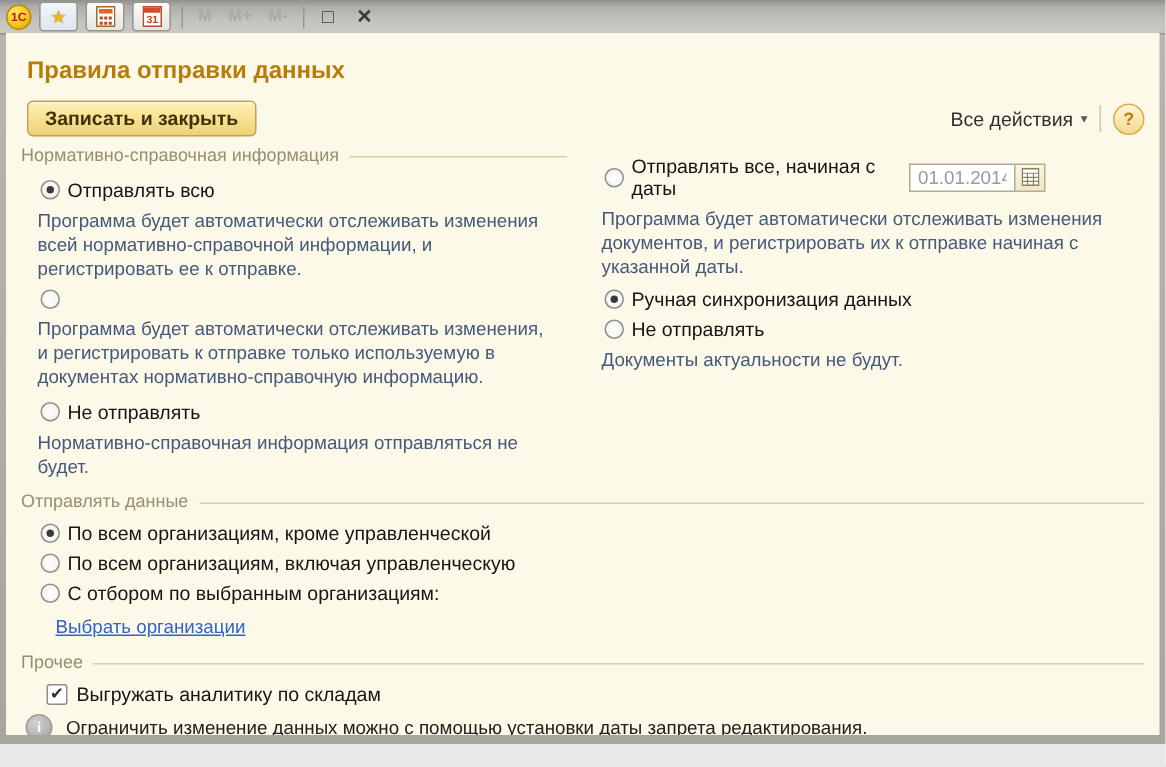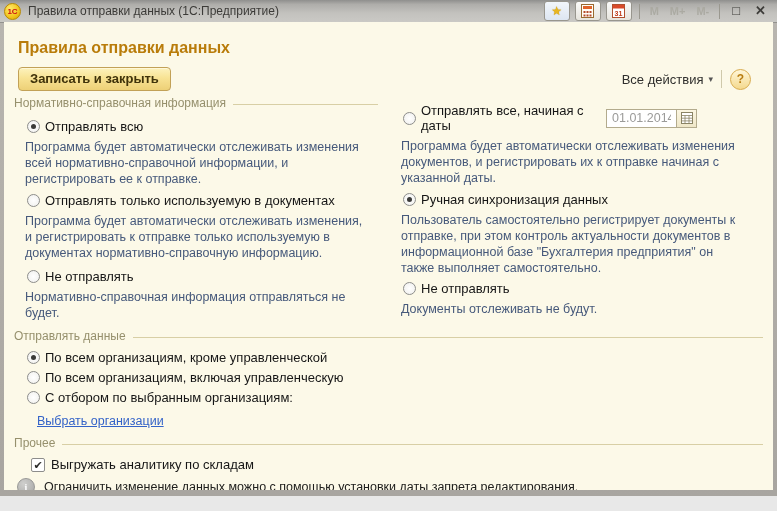--- a/index.html
+++ b/index.html
@@ -32,21 +32,21 @@
   .star-glyph { color:#e9b61f; font-size:12px; line-height:1; text-shadow:0 0 1px #a97c00; }
   .tb-sep { width:1px; height:15px; background:#9a988f; margin:0 2px; flex:0 0 auto; }
   .mem-btn { color:#abaaa2; font-size:11px; font-weight:bold; padding:0 3px; flex:0 0 auto; }
   .win-ctl { color:#3d3c39; font-size:13px; font-weight:bold; padding:0 5px; flex:0 0 auto; line-height:18px; }
   
   .content {
     position:absolute; top:22px; left:4px; right:4px; bottom:6px;
     background:#fcf9e8; padding:5px 10px; box-sizing:border-box; overflow:hidden;
   }
   .page-title { margin:11px 0 0 4px; font-size:16px; line-height:20px; font-weight:bold; color:#b97c0a; }
-  .toolbar { display:flex; align-items:center; margin:9px 12px 0 4px; height:24px; }
+  .toolbar { display:flex; align-items:center; margin:9px 0 0 4px; height:24px; }
   .btn-save {
     background:linear-gradient(#fdf2bd,#f8e394 45%,#edd077);
     border:1px solid #c2a157; border-radius:4px;
     padding:3px 11px 4px; font-size:13px; font-weight:bold; color:#40330a;
     box-shadow:inset 0 1px 0 #fff8d8; cursor:pointer;
   }
   .toolbar-right { margin-left:auto; display:flex; align-items:center; gap:8px;text-align:center; }
   .all-actions { font-size:13px; color:#2f2f2d; cursor:pointer; display:flex; align-items:center; gap:5px; }
   .chev { font-size:9px; color:#555; }
   .tb-vsep { width:1px; height:18px; background:#cfc9ab; }
@@ -99,21 +99,20 @@
   }
   .info-text { font-size:12.5px; color:#20201e; }
 </style>
 </head>
 <body>
 
 <div class="window">
 
   <div class="titlebar">
     <div class="app-logo">1C</div>
-    <div class="win-title">Правила отправки данных  (1С:Предприятие)</div>
 
     <div class="tb-btn star-bg">
       <span class="star-glyph">★</span>
     </div>
     <div class="tb-btn">
       <svg width="13" height="14" viewBox="0 0 13 14">
         <rect x="0.5" y="0.5" width="12" height="13" fill="#fffdf6" stroke="#9a6a30"></rect>
         <rect x="2" y="2" width="9" height="3" fill="#e2642a"></rect>
         <rect x="2.5" y="7" width="2" height="2" fill="#b54a2a"></rect>
           <rect x="5.5" y="7" width="2" height="2" fill="#b54a2a"></rect>
@@ -166,21 +165,20 @@
         </div>
 
         <div class="radio-row mt9">
           <span class="radio checked"></span>
           <span class="radio-label">Отправлять всю</span>
         </div>
         <div class="desc">Программа будет автоматически отслеживать изменения всей нормативно-справочной информации, и регистрировать ее к отправке.</div>
 
         <div class="radio-row mt6">
           <span class="radio"></span>
-          <span class="radio-label">Отправлять только используемую в документах</span>
         </div>
         <div class="desc">Программа будет автоматически отслеживать изменения, и регистрировать к отправке только используемую в документах нормативно-справочную информацию.</div>
 
         <div class="radio-row mt8">
           <span class="radio"></span>
           <span class="radio-label">Не отправлять</span>
         </div>
         <div class="desc">Нормативно-справочная информация отправляться не будет.</div>
       </div>
 
@@ -198,27 +196,26 @@
               </svg>
             </span>
           </span>
         </div>
         <div class="desc">Программа будет автоматически отслеживать изменения документов, и регистрировать их к отправке начиная с указанной даты.</div>
 
         <div class="radio-row mt6">
           <span class="radio checked"></span>
           <span class="radio-label">Ручная синхронизация данных</span>
         </div>
-        <div class="desc">Пользователь самостоятельно регистрирует документы к отправке, при этом контроль актуальности документов в информационной базе "Бухгалтерия предприятия" он также выполняет самостоятельно.</div>
 
         <div class="radio-row mt5">
           <span class="radio"></span>
           <span class="radio-label">Не отправлять</span>
         </div>
-        <div class="desc">Документы отслеживать не будут.</div>
+        <div class="desc">Документы актуальности не будут.</div>
       </div>
     </div>
 
     <div class="section mt8" style="margin-top:8px;">
       <div class="section-header">
         <span class="sh-label">Отправлять данные</span>
         <span class="sh-line"></span>
       </div>
 
       <div class="radio-row mt7">

